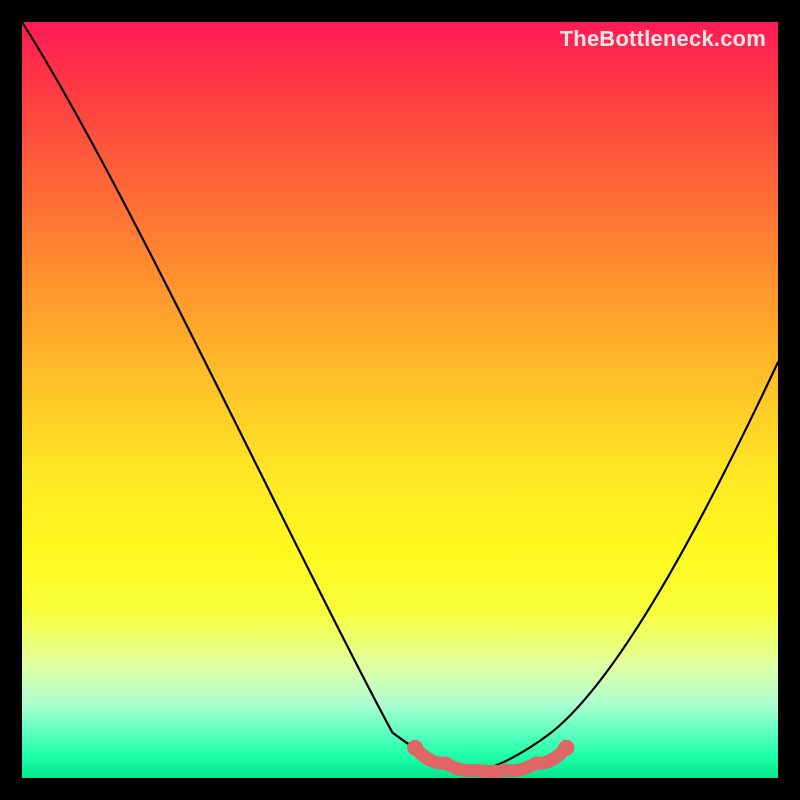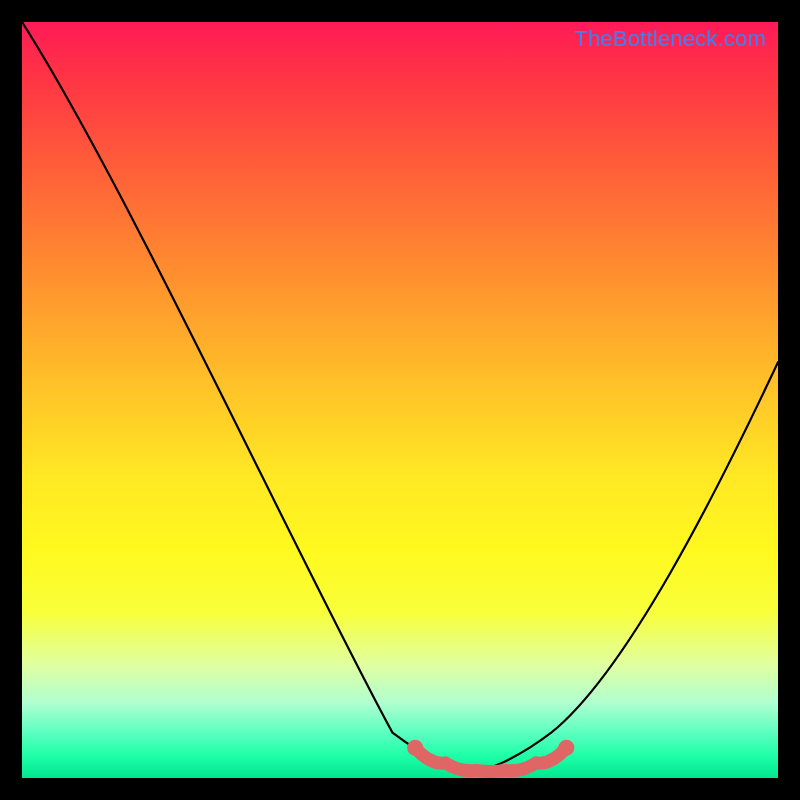--- a/index.html
+++ b/index.html
@@ -37,22 +37,22 @@
       #1fffa8 97%,
       #00e68f 100%
     );
   }
   .watermark {
     position: absolute;
     top: 4px;
     right: 12px;
     font-family: Arial, Helvetica, sans-serif;
     font-size: 22px;
-    font-weight: 400;
-    color: #3b82f6;
+    font-weight: 700;
+    color: #e5e5e5;
     letter-spacing: 0.2px;
     user-select: none;
   }
   svg.curve {
     position: absolute;
     inset: 0;
     width: 100%;
     height: 100%;
   }
 </style>

